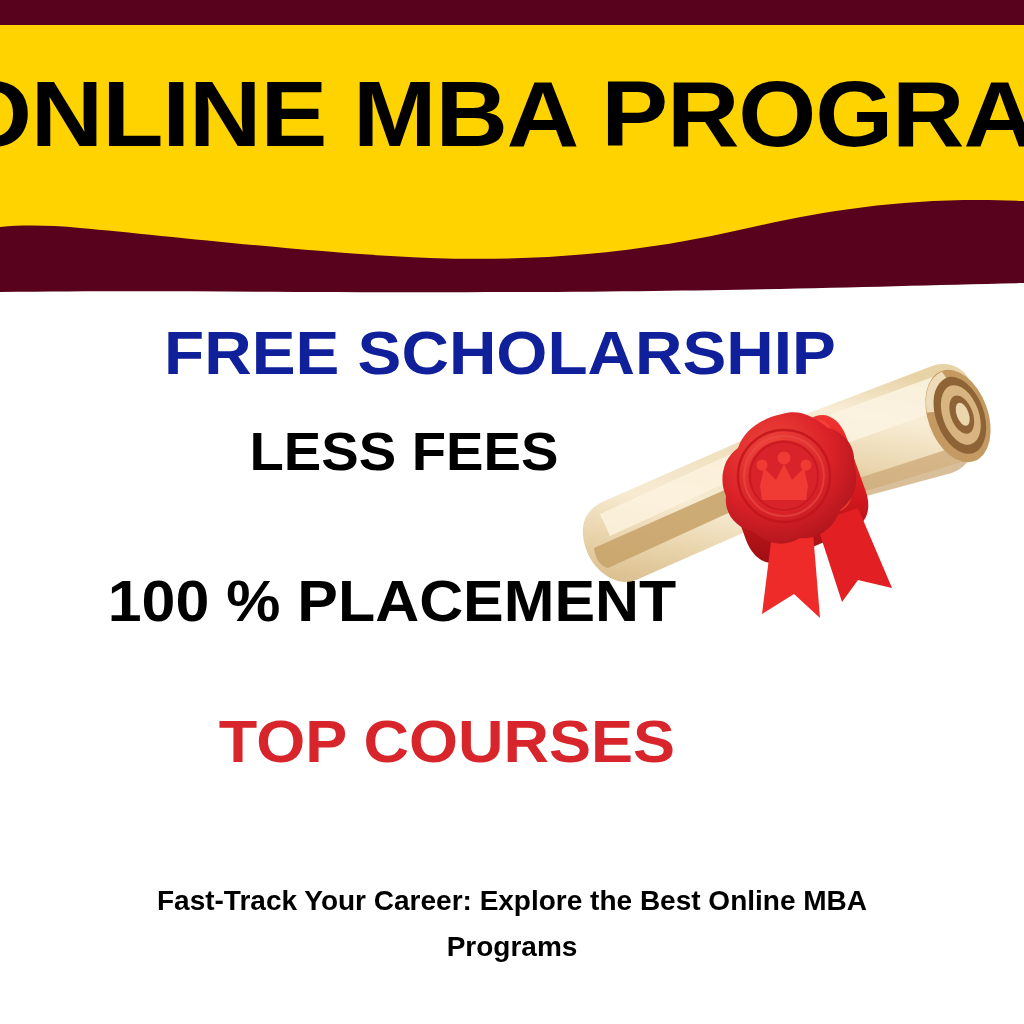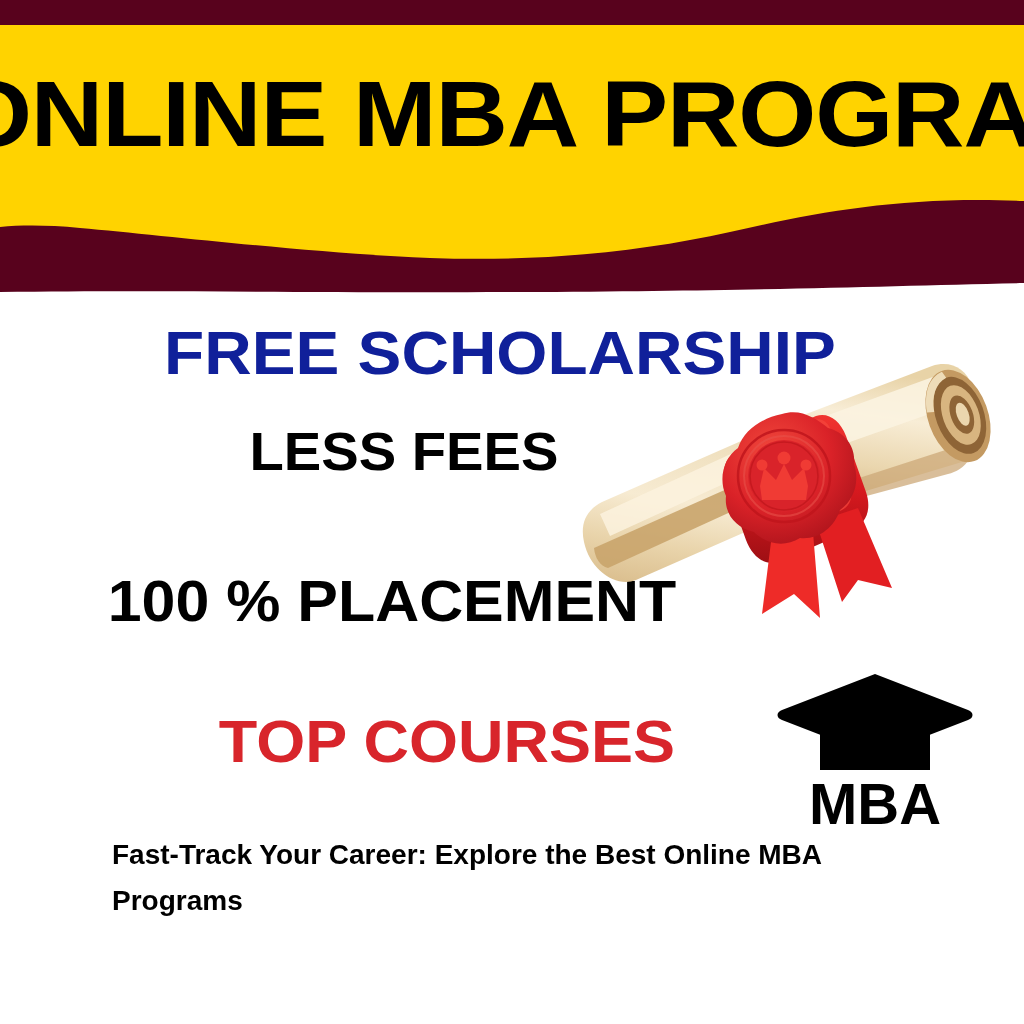--- a/index.html
+++ b/index.html
@@ -114,23 +114,23 @@
     top: 668px;
     width: 206px;
     height: 165px;
   }
   #mba-logo svg { display: block; width: 100%; height: 100%; }
 
   
   #footer-caption {
     position: absolute;
     left: 112px;
-    top: 832px;
+    top: 878px;
     width: 800px;
-    text-align: left;
+    text-align: center;
     color: #000000;
     font-family: "Liberation Sans Narrow", "Liberation Sans", sans-serif;
     font-weight: 700;
     font-size: 28px;
     line-height: 46px;
   }
 </style>
 </head>
 <body>
 
@@ -236,27 +236,16 @@
           <path fill="#F03B34" d="M-24,6 L-20,-12 L-8,0 L0,-16 L8,0 L20,-12 L24,6
                    L22,20 L-22,20 Z"></path>
           <circle cx="-22" cy="-15" r="5.5" fill="#F03B34"></circle>
           <circle cx="0" cy="-22" r="6.5" fill="#F03B34"></circle>
           <circle cx="22" cy="-15" r="5.5" fill="#F03B34"></circle>
         </g>
       </g>
     </svg>
   </div>
 
-  <div id="mba-logo">
-    <svg viewBox="0 0 206 165" aria-hidden="true">
-
-      <path fill="#000000" d="M103,6 L196,42 C202,44 202,50 196,52
-               L103,88 L10,52 C4,50 4,44 10,42 Z"></path>
-
-      <path fill="#000000" d="M48,64 L103,86 L158,64 L158,102 L48,102 Z"></path>
-
-      <text x="103" y="156" text-anchor="middle" font-family="Liberation Sans, sans-serif" font-weight="700" font-size="58" fill="#000000">MBA</text>
-    </svg>
-  </div>
 
   <div id="footer-caption">Fast-Track Your Career: Explore the Best Online MBA Programs</div>
 
 </div>
 
 </body></html>

